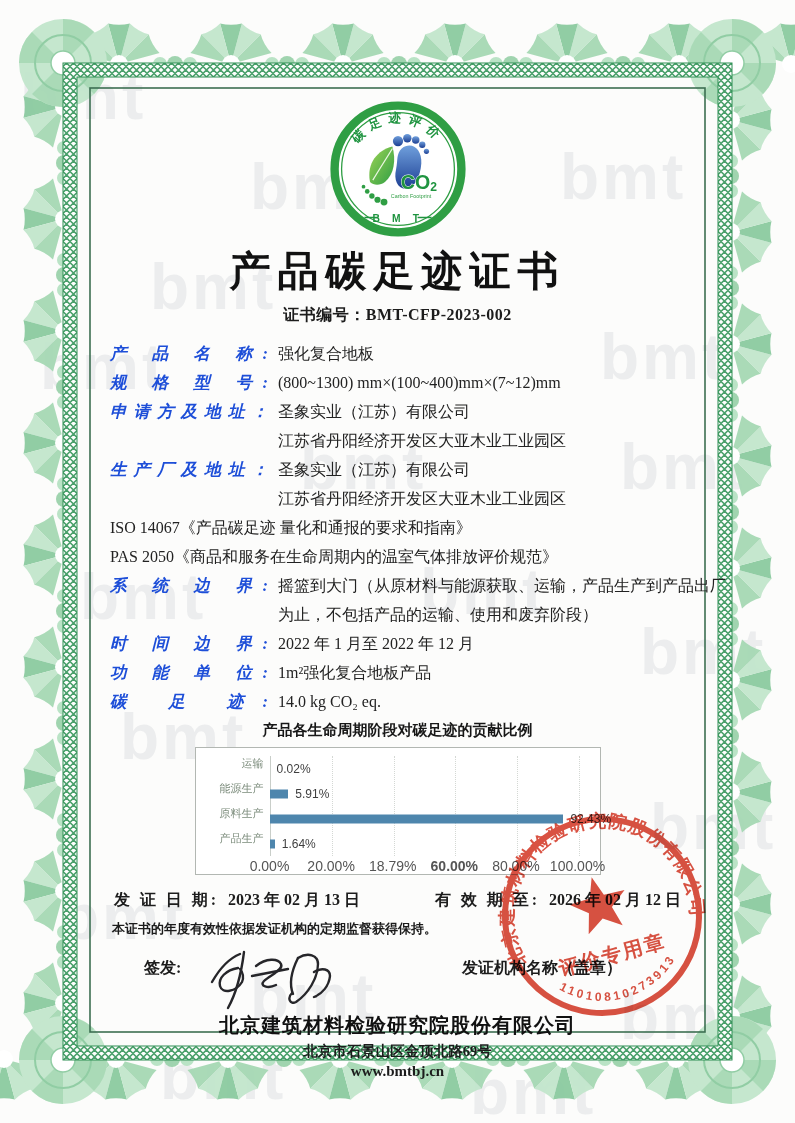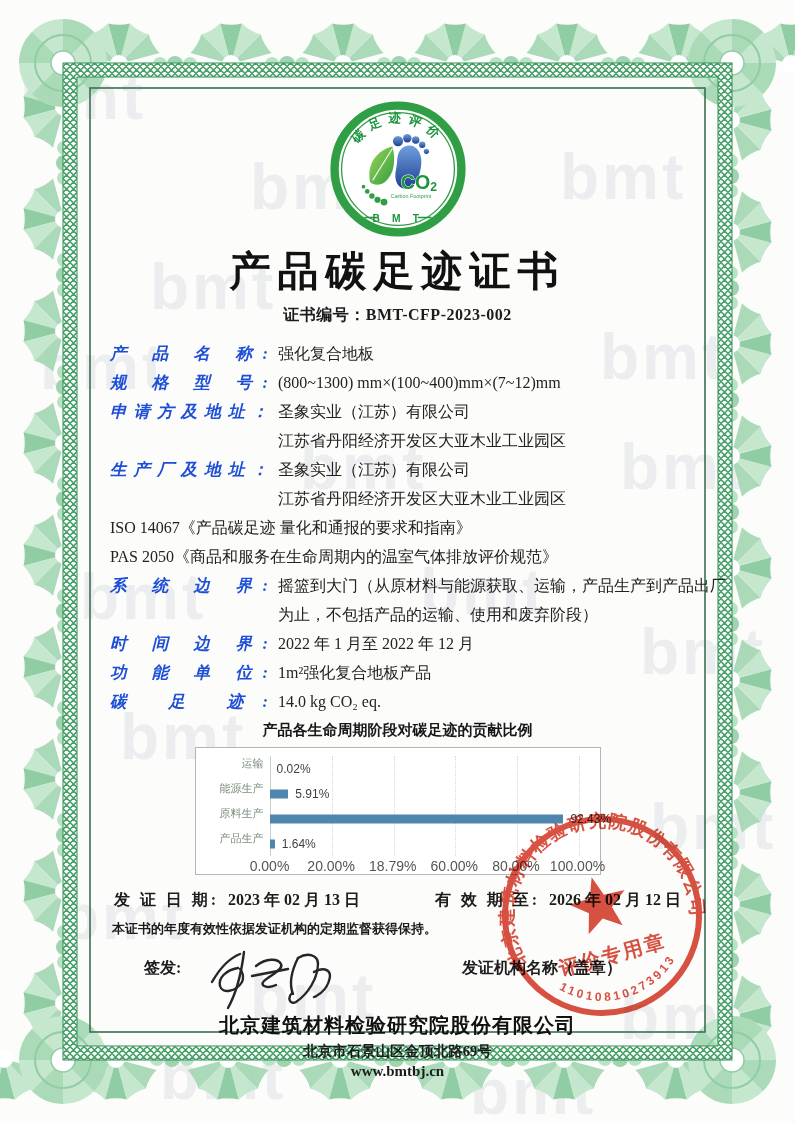--- a/index.html
+++ b/index.html
@@ -294,21 +294,21 @@
             <div class="cwrap">
               <div class="cbar" style="width: 1.64%; background: rgb(78, 134, 173);"></div>
               <span class="cval" style="left: calc(1.64% + 7px);">1.64%</span>
             </div>
           </div>
         </div>
       <div class="chart-axis" id="chartAxis">
           <span class="tick" style="left: 0%;">0.00%</span>
           <span class="tick" style="left: 20%;">20.00%</span>
           <span class="tick" style="left: 40%;">18.79%</span>
-          <span class="tick" style="left: 60%;">60.00%</span>
+          <span class="tick" style="left: 60%; font-weight: bold;">60.00%</span>
           <span class="tick" style="left: 80%;">80.00%</span>
           <span class="tick" style="left: 100%;">100.00%</span>
         </div>
     </div>
 
     <div class="dates-row">
       <div><span class="dlabel">发 证 日 期:</span><span>2023 年 02 月 13 日</span></div>
       <div><span class="dlabel">有 效 期 至:</span><span>2026 年 02 月 12 日</span></div>
     </div>
 

